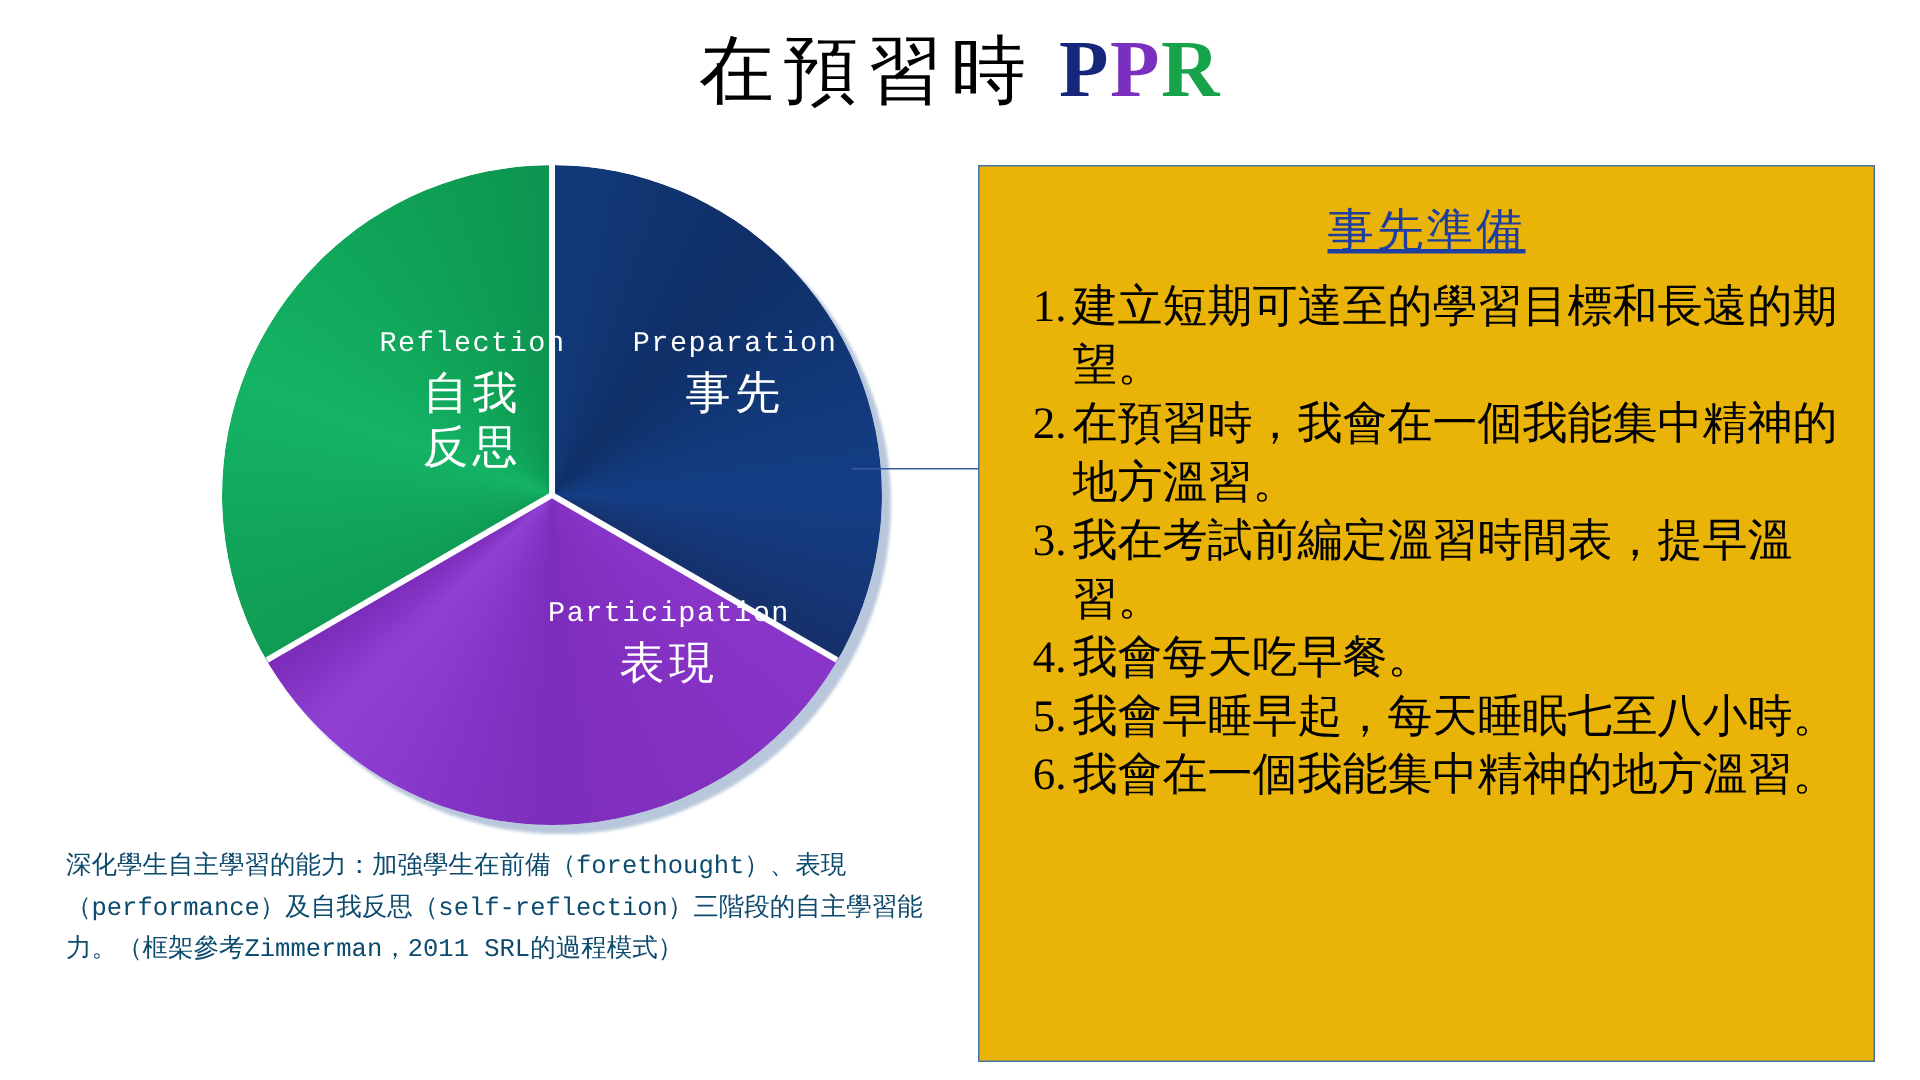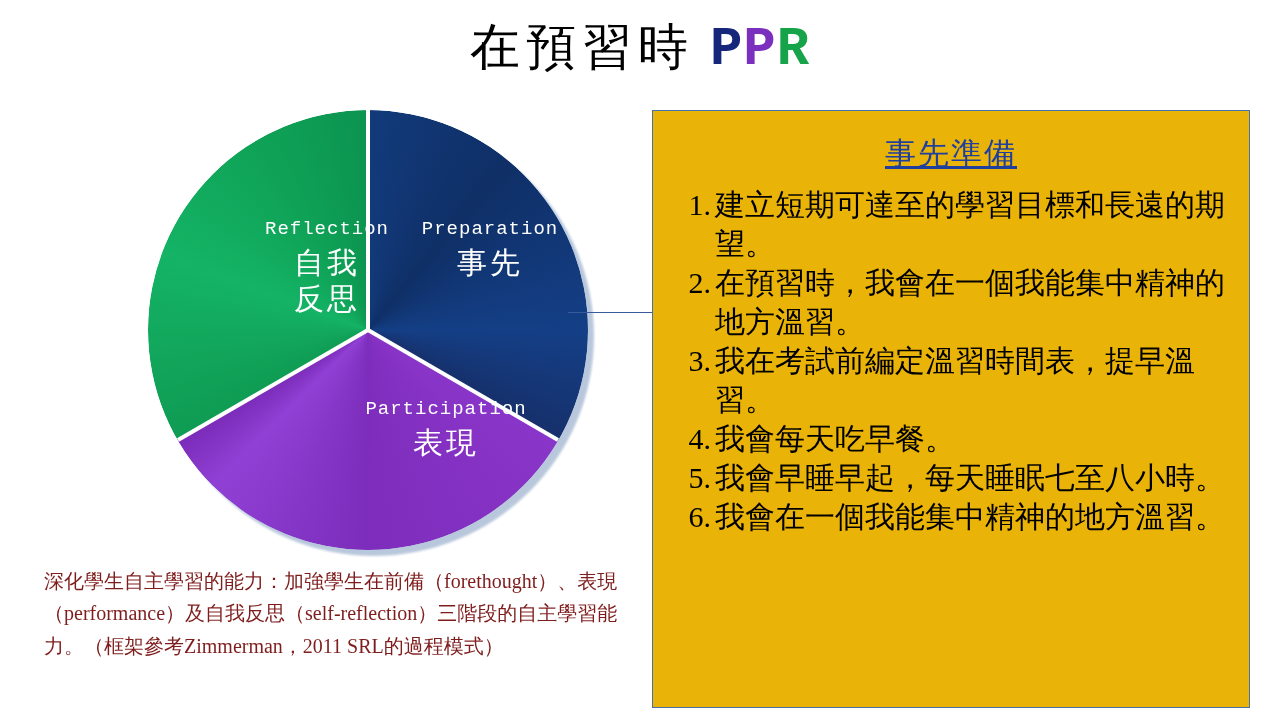--- a/index.html
+++ b/index.html
@@ -24,21 +24,21 @@
     text-align: center;
     white-space: nowrap;
   }
   #title-cn {
     font-family: "Liberation Serif", serif;
     font-size: 50px;
     color: #000000;
     letter-spacing: 6px;
   }
   #title-ppr {
-    font-family: Liberation Mono, monospace;
+    font-family: Liberation Serif, serif;
     font-size: 54px;
     font-weight: bold;
     letter-spacing: 1px;
     margin-left: 16px;
   }
   .ppr-p { color: #16267a; }
   .ppr-p2 { color: #7b2fbe; }
   .ppr-r { color: #16a34a; }
 
   
@@ -103,32 +103,32 @@
     margin-bottom: 5px;
   }
   .lbl .cn {
     font-family: "Liberation Serif", serif;
     font-size: 30px;
     display: block;
     letter-spacing: 3px;
   }
   #lbl-prep { left: 252px; top: 108px; width: 180px; }
   #lbl-part { left: 178px; top: 288px; width: 240px; }
-  #lbl-refl { left: 84px; top: 108px; width: 190px; }
+  #lbl-refl { left: 72px; top: 108px; width: 190px; }
 
   
   #caption {
     position: absolute;
     left: 44px;
     top: 565px;
     width: 590px;
-    font-family: Liberation Serif, serif;
-    font-size: 20px;
+    font-family: Liberation Mono, monospace;
+    font-size: 17px;
     line-height: 1.62;
-    color: #7f1d1d;
+    color: #0c4a6e;
   }
 
   
   #connector {
     position: absolute;
     left: 568px;
     top: 312px;
     width: 86px;
     height: 1px;
     background: #3a5b9b;

